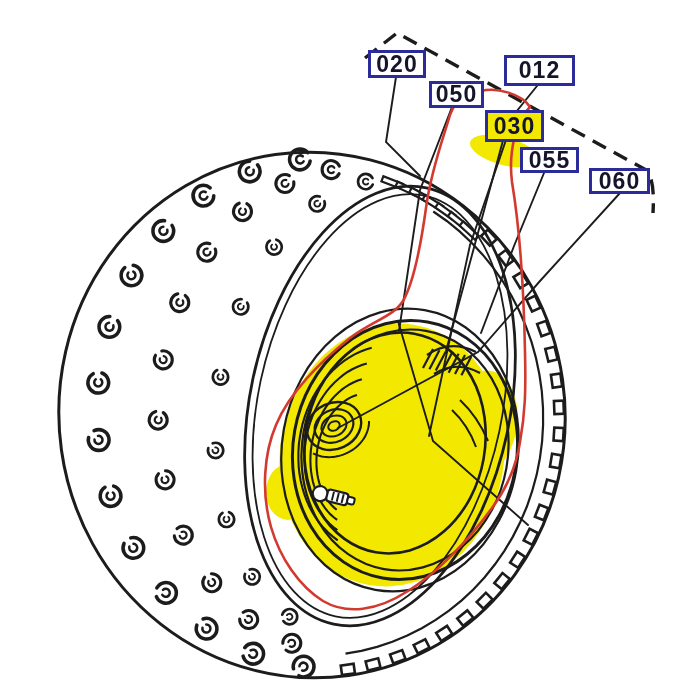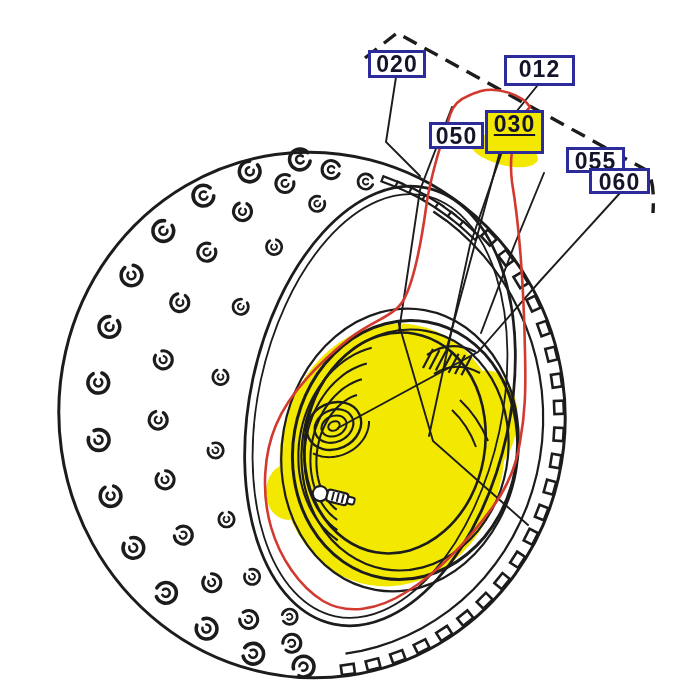--- a/index.html
+++ b/index.html
@@ -11,21 +11,21 @@
     font-family:"Liberation Sans", sans-serif;overflow:hidden;margin:0 auto;
   }
   svg{position:absolute;left:0;top:0;}
   .ink{stroke:var(--ink);fill:none;}
   .red{stroke:var(--red);fill:none;}
   .hlf{fill:var(--hl);stroke:none;}
   .wfill{fill:#ffffff;}
   .plabel{
     position:absolute;box-sizing:border-box;border:3px solid var(--boxb);
     background:#ffffff;color:var(--boxt);font-weight:bold;font-size:23px;
-    display:flex;justify-content:center;letter-spacing:1px;
+    display:flex;align-items:center;justify-content:center;letter-spacing:1px;
     line-height:1;z-index:5;
   }
   .plabel.hl{background:var(--hl);}
 </style>
 </head>
 <body>
 
 <div class="stage">
 
 <svg id="art" width="700" height="700" viewBox="0 0 700 700">
@@ -275,29 +275,29 @@
   <path class="red" stroke-width="2.6" d="M468,96 C460,99 453,105 450,115 C444,136 431,170 426,208 C421,244 414,282 403,301
            C393,317 372,321 350,338 C321,361 289,393 276,425 C264,453 261,492 271,527
            C280,558 299,586 323,601 C347,615 377,611 408,591 C437,573 468,541 492,508
            C506,489 516,469 520,442 C525,414 526,392 525,352 C524,300 520,230 512,182
            C508,150 517,119 530,107 C522,94 497,87 481,91 C475,93 471,94 468,96 Z"></path>
 </svg>
 
 <div class="plabel" style="left: 368px; top: 50px; width: 58px; height: 28px;">
       <span>020</span>
     </div>
-<div class="plabel" style="left: 429px; top: 81px; width: 55px; height: 27px; margin-top: 41px;">
+<div class="plabel" style="left: 429px; top: 81px; width: 55px; height: 27px;">
       <span>050</span>
     </div>
 <div class="plabel" style="left: 504px; top: 55px; width: 71px; height: 31px;">
       <span>012</span>
     </div>
-<div class="plabel hl" style="left: 485px; top: 110px; width: 59px; height: 44px; text-decoration: underline;">
+<div class="plabel hl" style="left: 485px; top: 110px; width: 59px; height: 32px;">
       <span>030</span>
     </div>
-<div class="plabel" style="left: 566px; top: 147px; width: 59px; height: 26px;">
+<div class="plabel" style="left: 520px; top: 147px; width: 59px; height: 26px;">
       <span>055</span>
     </div>
 <div class="plabel" style="left: 589px; top: 168px; width: 61px; height: 26px;">
       <span>060</span>
     </div>
 
 </div>
 
 </body></html>

